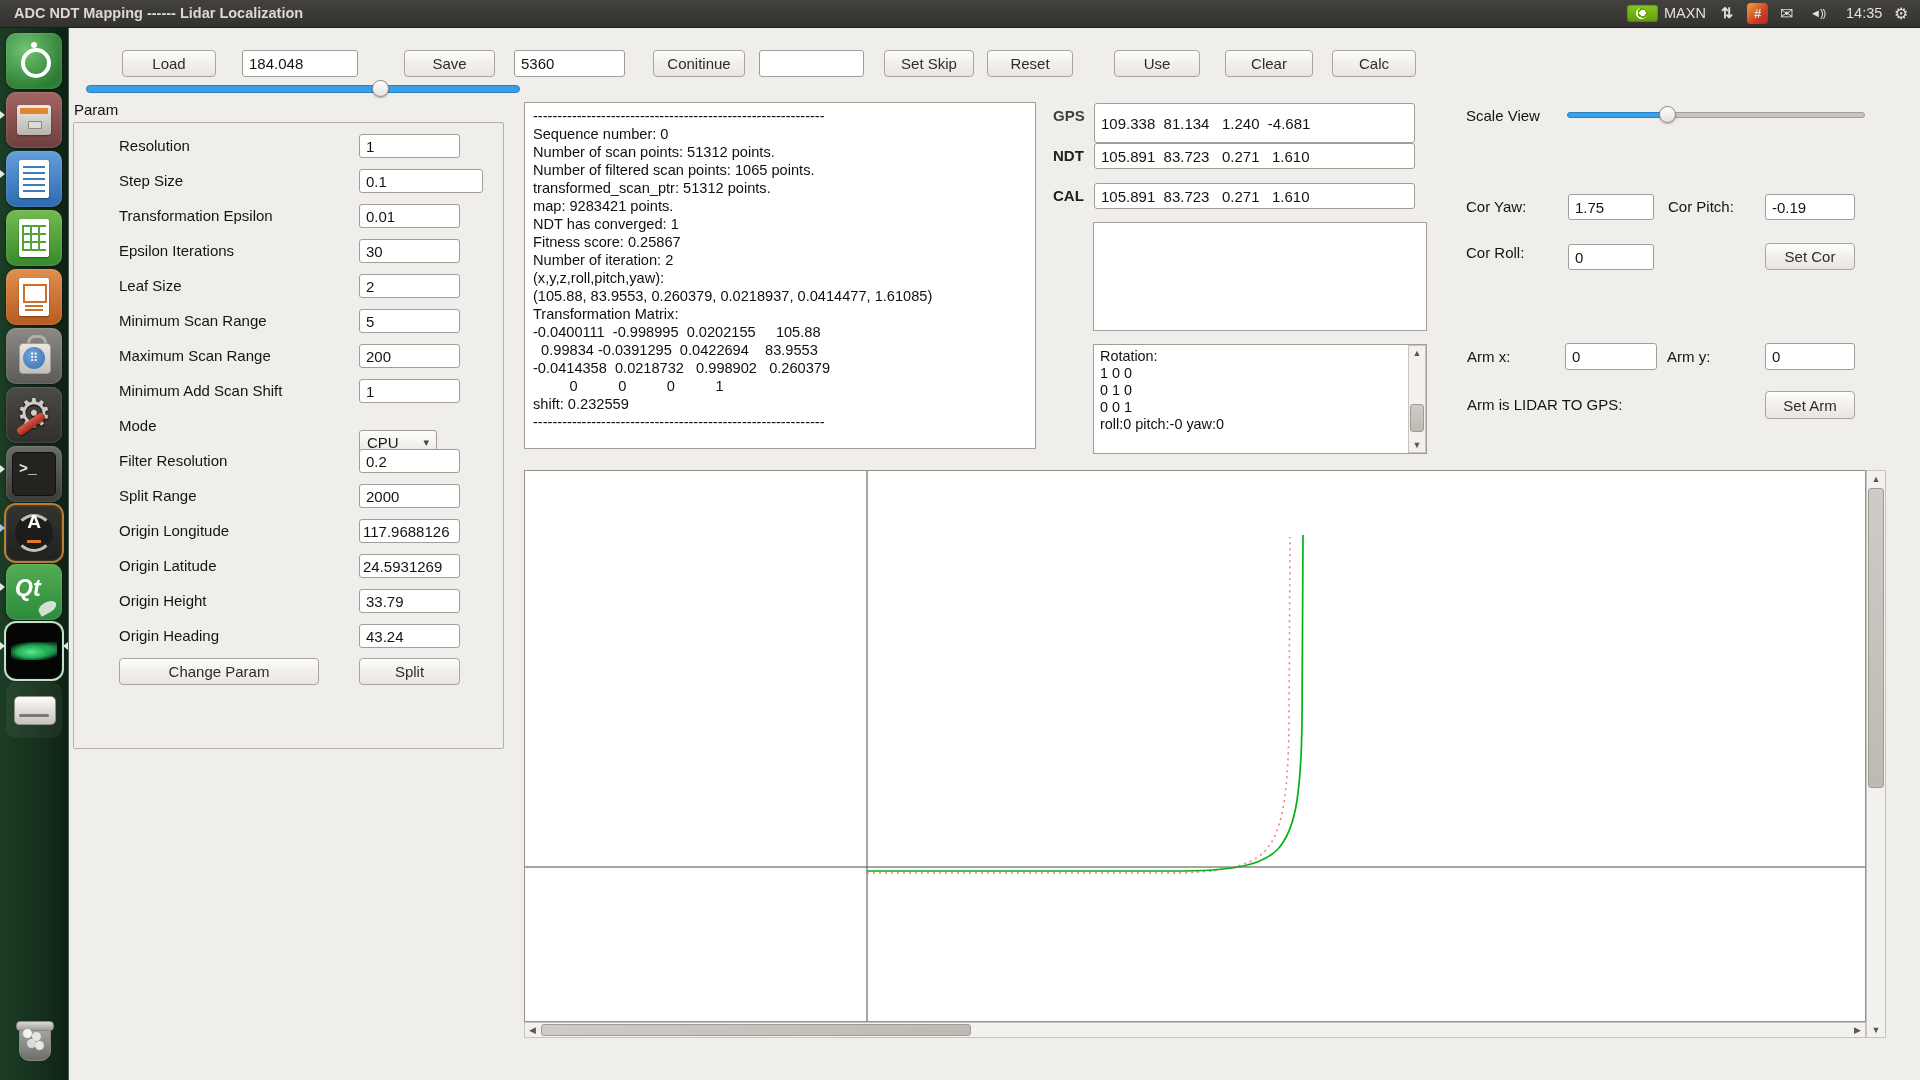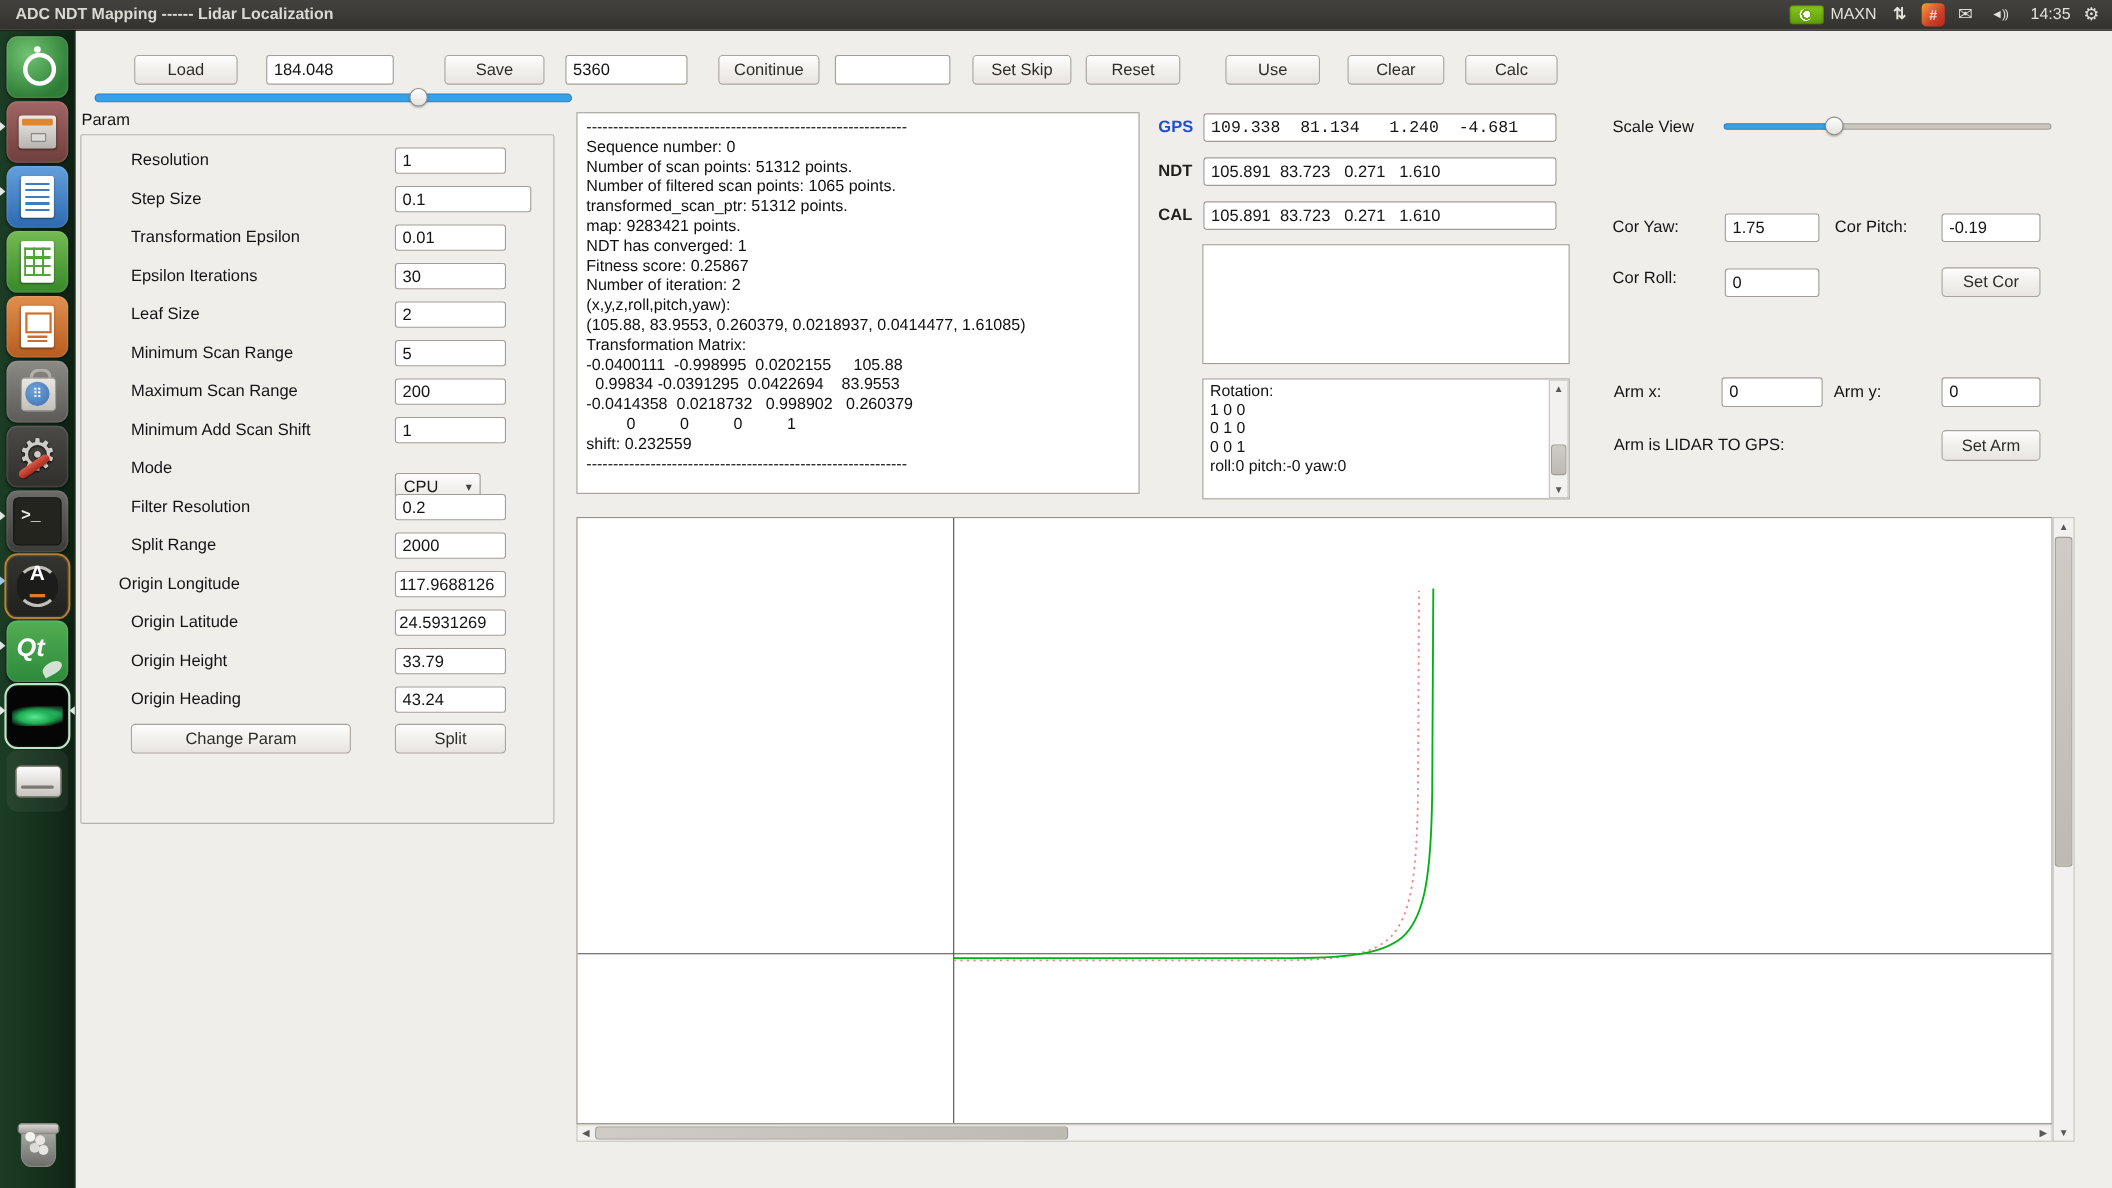--- a/index.html
+++ b/index.html
@@ -200,21 +200,21 @@
 <input class="inp" style="left: 359px; top: 379px; width: 101px; height: 24px;" value="1">
 <span class="lbl" style="left:119px;top:414px;line-height:24px;">Mode</span>
 <div class="combo" style="left:359px;top:414px;width:78px;height:24px;">
   <span>CPU</span>
   <span class="ar">▾</span>
 </div>
 <span class="lbl" style="left:119px;top:449px;line-height:24px;">Filter Resolution</span>
 <input class="inp" style="left: 359px; top: 449px; width: 101px; height: 24px;" value="0.2">
 <span class="lbl" style="left:119px;top:484px;line-height:24px;">Split Range</span>
 <input class="inp" style="left: 359px; top: 484px; width: 101px; height: 24px;" value="2000">
-<span class="lbl" style="left:108px;top:519px;line-height:24px;">Origin Longitude</span>
+<span class="lbl" style="left:119px;top:519px;line-height:24px;">Origin Longitude</span>
 <input class="inp" style="left: 359px; top: 519px; width: 101px; height: 24px; padding: 0px 3px;" value="117.9688126">
 <span class="lbl" style="left:119px;top:554px;line-height:24px;">Origin Latitude</span>
 <input class="inp" style="left: 359px; top: 554px; width: 101px; height: 24px; padding: 0px 3px;" value="24.5931269">
 <span class="lbl" style="left:119px;top:589px;line-height:24px;">Origin Height</span>
 <input class="inp" style="left: 359px; top: 589px; width: 101px; height: 24px;" value="33.79">
 <span class="lbl" style="left:119px;top:624px;line-height:24px;">Origin Heading</span>
 <input class="inp" style="left: 359px; top: 624px; width: 101px; height: 24px;" value="43.24">
 <div class="btn" style="left:119px;top:658px;width:200px;height:27px;">Change Param</div>
 <div class="btn" style="left:359px;top:658px;width:101px;height:27px;">Split</div>
 
@@ -231,22 +231,22 @@
 (x,y,z,roll,pitch,yaw):
 (105.88, 83.9553, 0.260379, 0.0218937, 0.0414477, 1.61085)
 Transformation Matrix:
 -0.0400111  -0.998995  0.0202155     105.88
   0.99834 -0.0391295  0.0422694    83.9553
 -0.0414358  0.0218732   0.998902   0.260379
          0          0          0          1
 shift: 0.232559
 ------------------------------------------------------------</div>
 
-<span class="lbl" style="left:1053px;top:103px;line-height:26px;font-weight:bold;color:#1d4ed8;">GPS</span>
-<input class="inp" style="left: 1094px; top: 103px; width: 321px; height: 26px; font-family: Liberation Mono, monospace;" value="109.338  81.134   1.240  -4.681">
+<span class="lbl" style="left:1053px;top:103px;line-height:26px;font-weight:bold;color:#404040;">GPS</span>
+<input class="inp" style="left: 1094px; top: 103px; width: 321px; height: 40px;" value="109.338  81.134   1.240  -4.681">
 <span class="lbl" style="left:1053px;top:143px;line-height:26px;font-weight:bold;color:#20201e;">NDT</span>
 <input class="inp" style="left: 1094px; top: 143px; width: 321px; height: 26px;" value="105.891  83.723   0.271   1.610">
 <span class="lbl" style="left:1053px;top:183px;line-height:26px;font-weight:bold;color:#20201e;">CAL</span>
 <input class="inp" style="left: 1094px; top: 183px; width: 321px; height: 26px;" value="105.891  83.723   0.271   1.610">
 
 <div class="wbox" style="left:1093px;top:222px;width:334px;height:109px;"></div>
 
 <div class="wbox" style="left:1093px;top:344px;width:334px;height:110px;"></div>
 <div class="abs pre" style="left:1100px;top:348px;line-height:17px;font-size:14.4px;">Rotation:
 1 0 0

